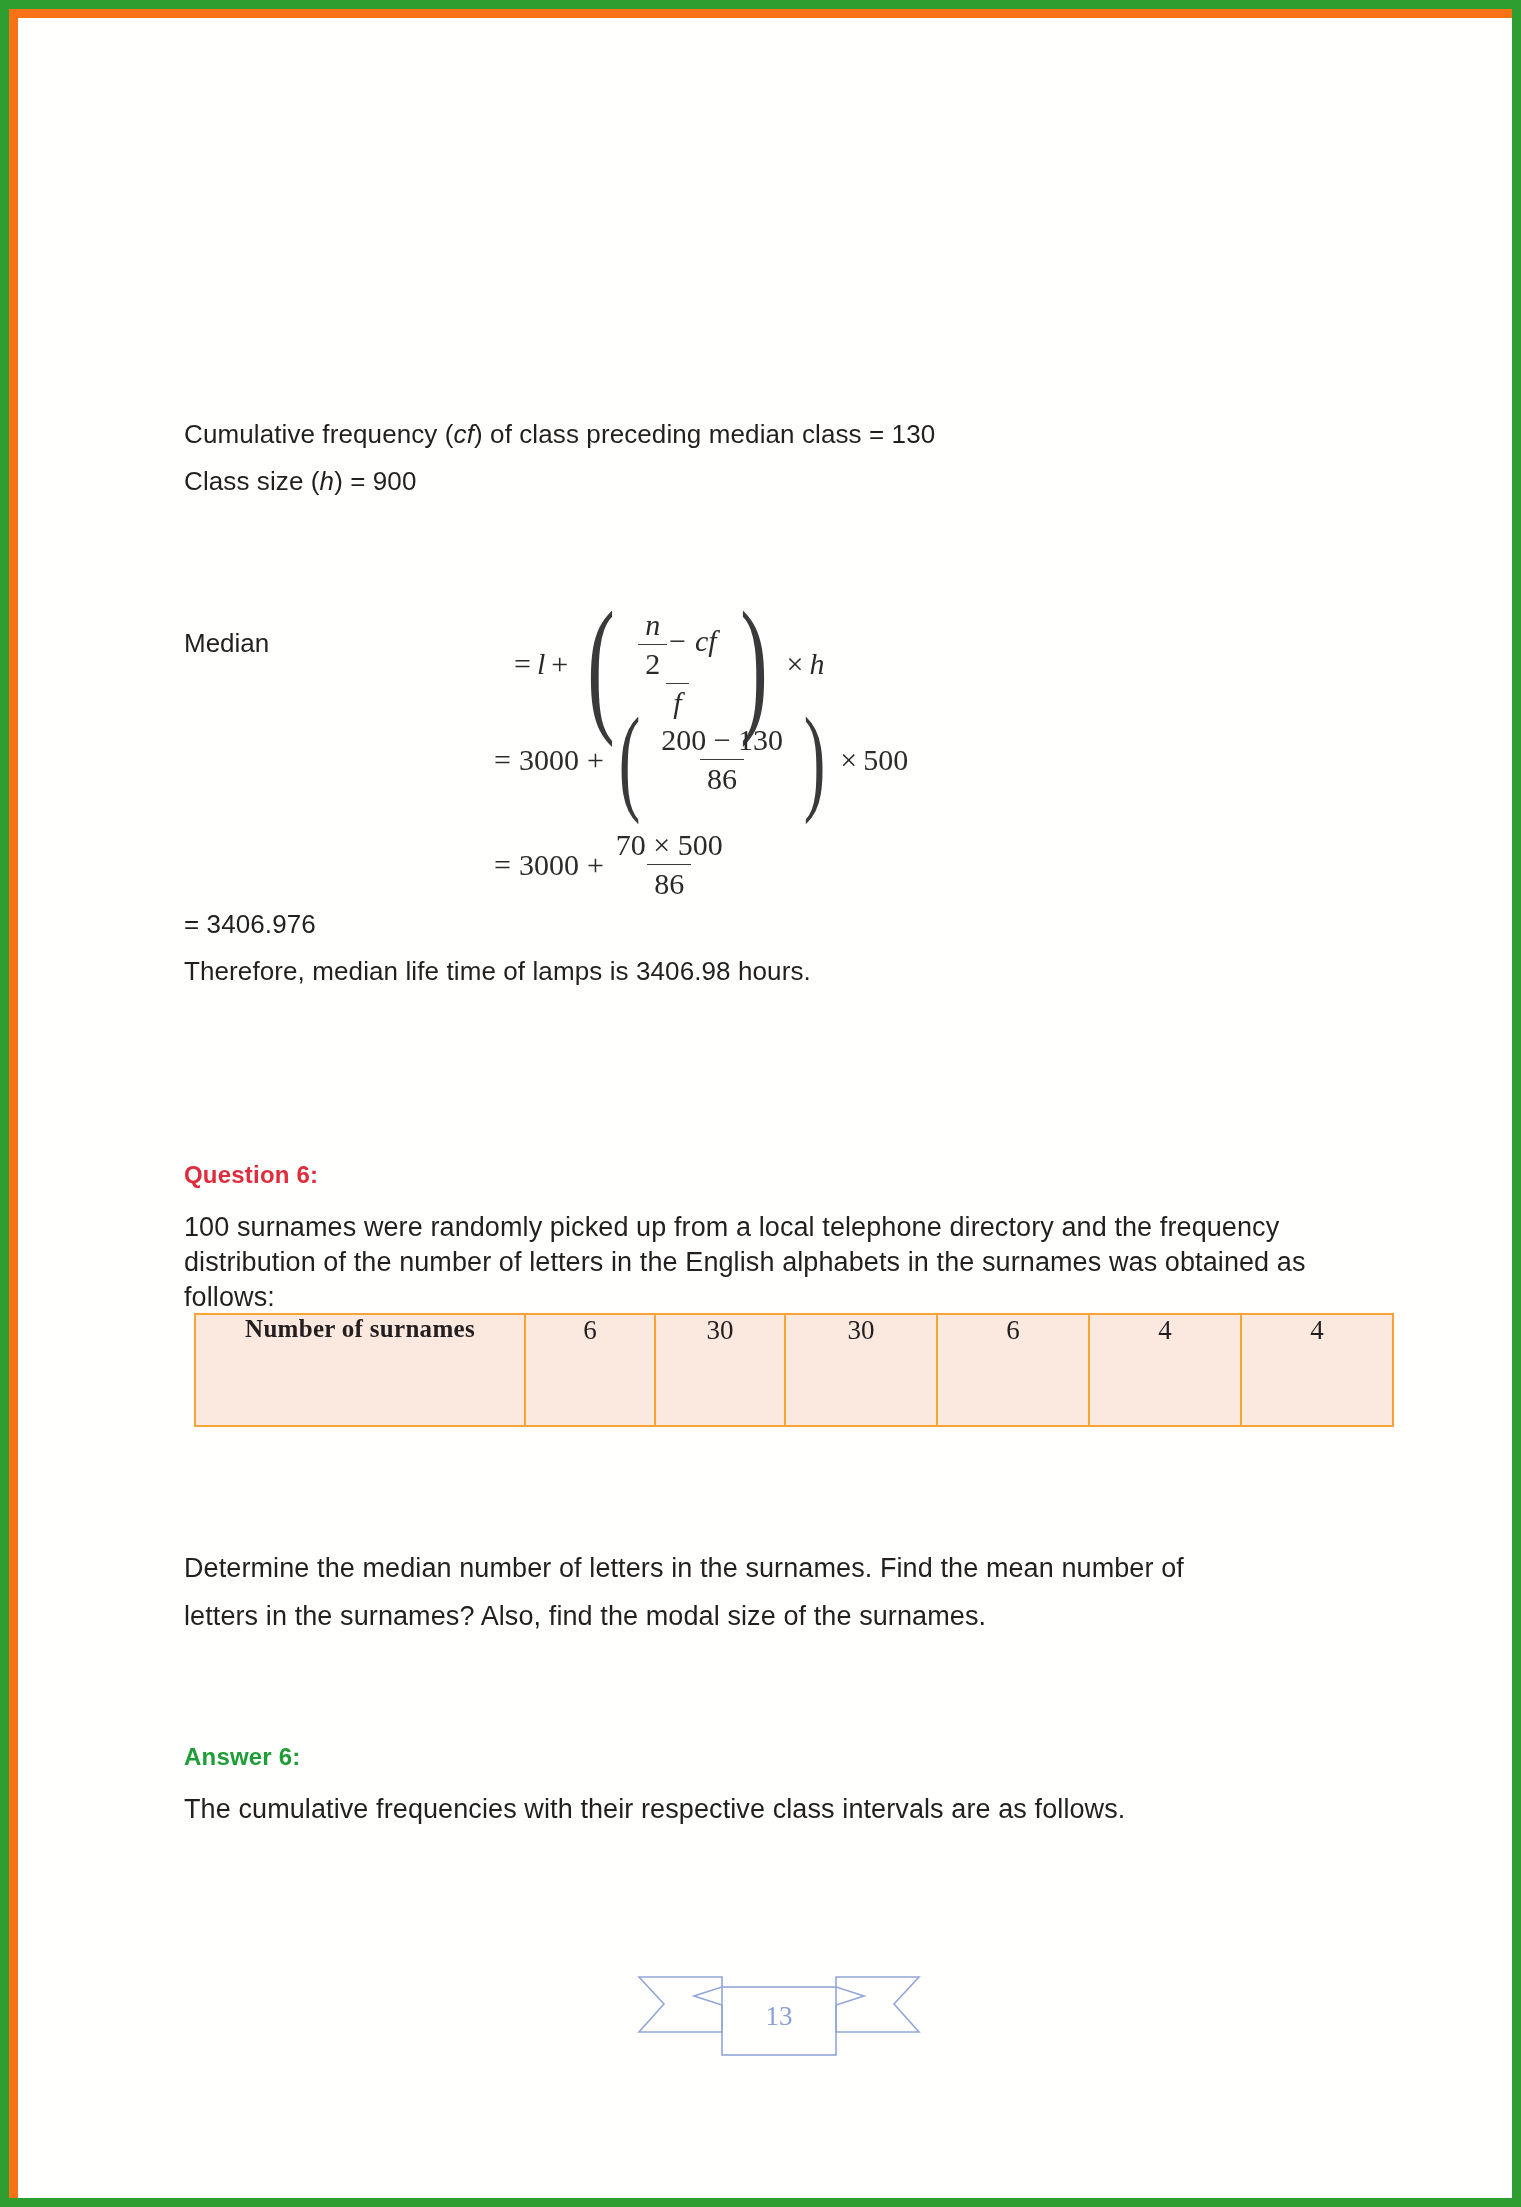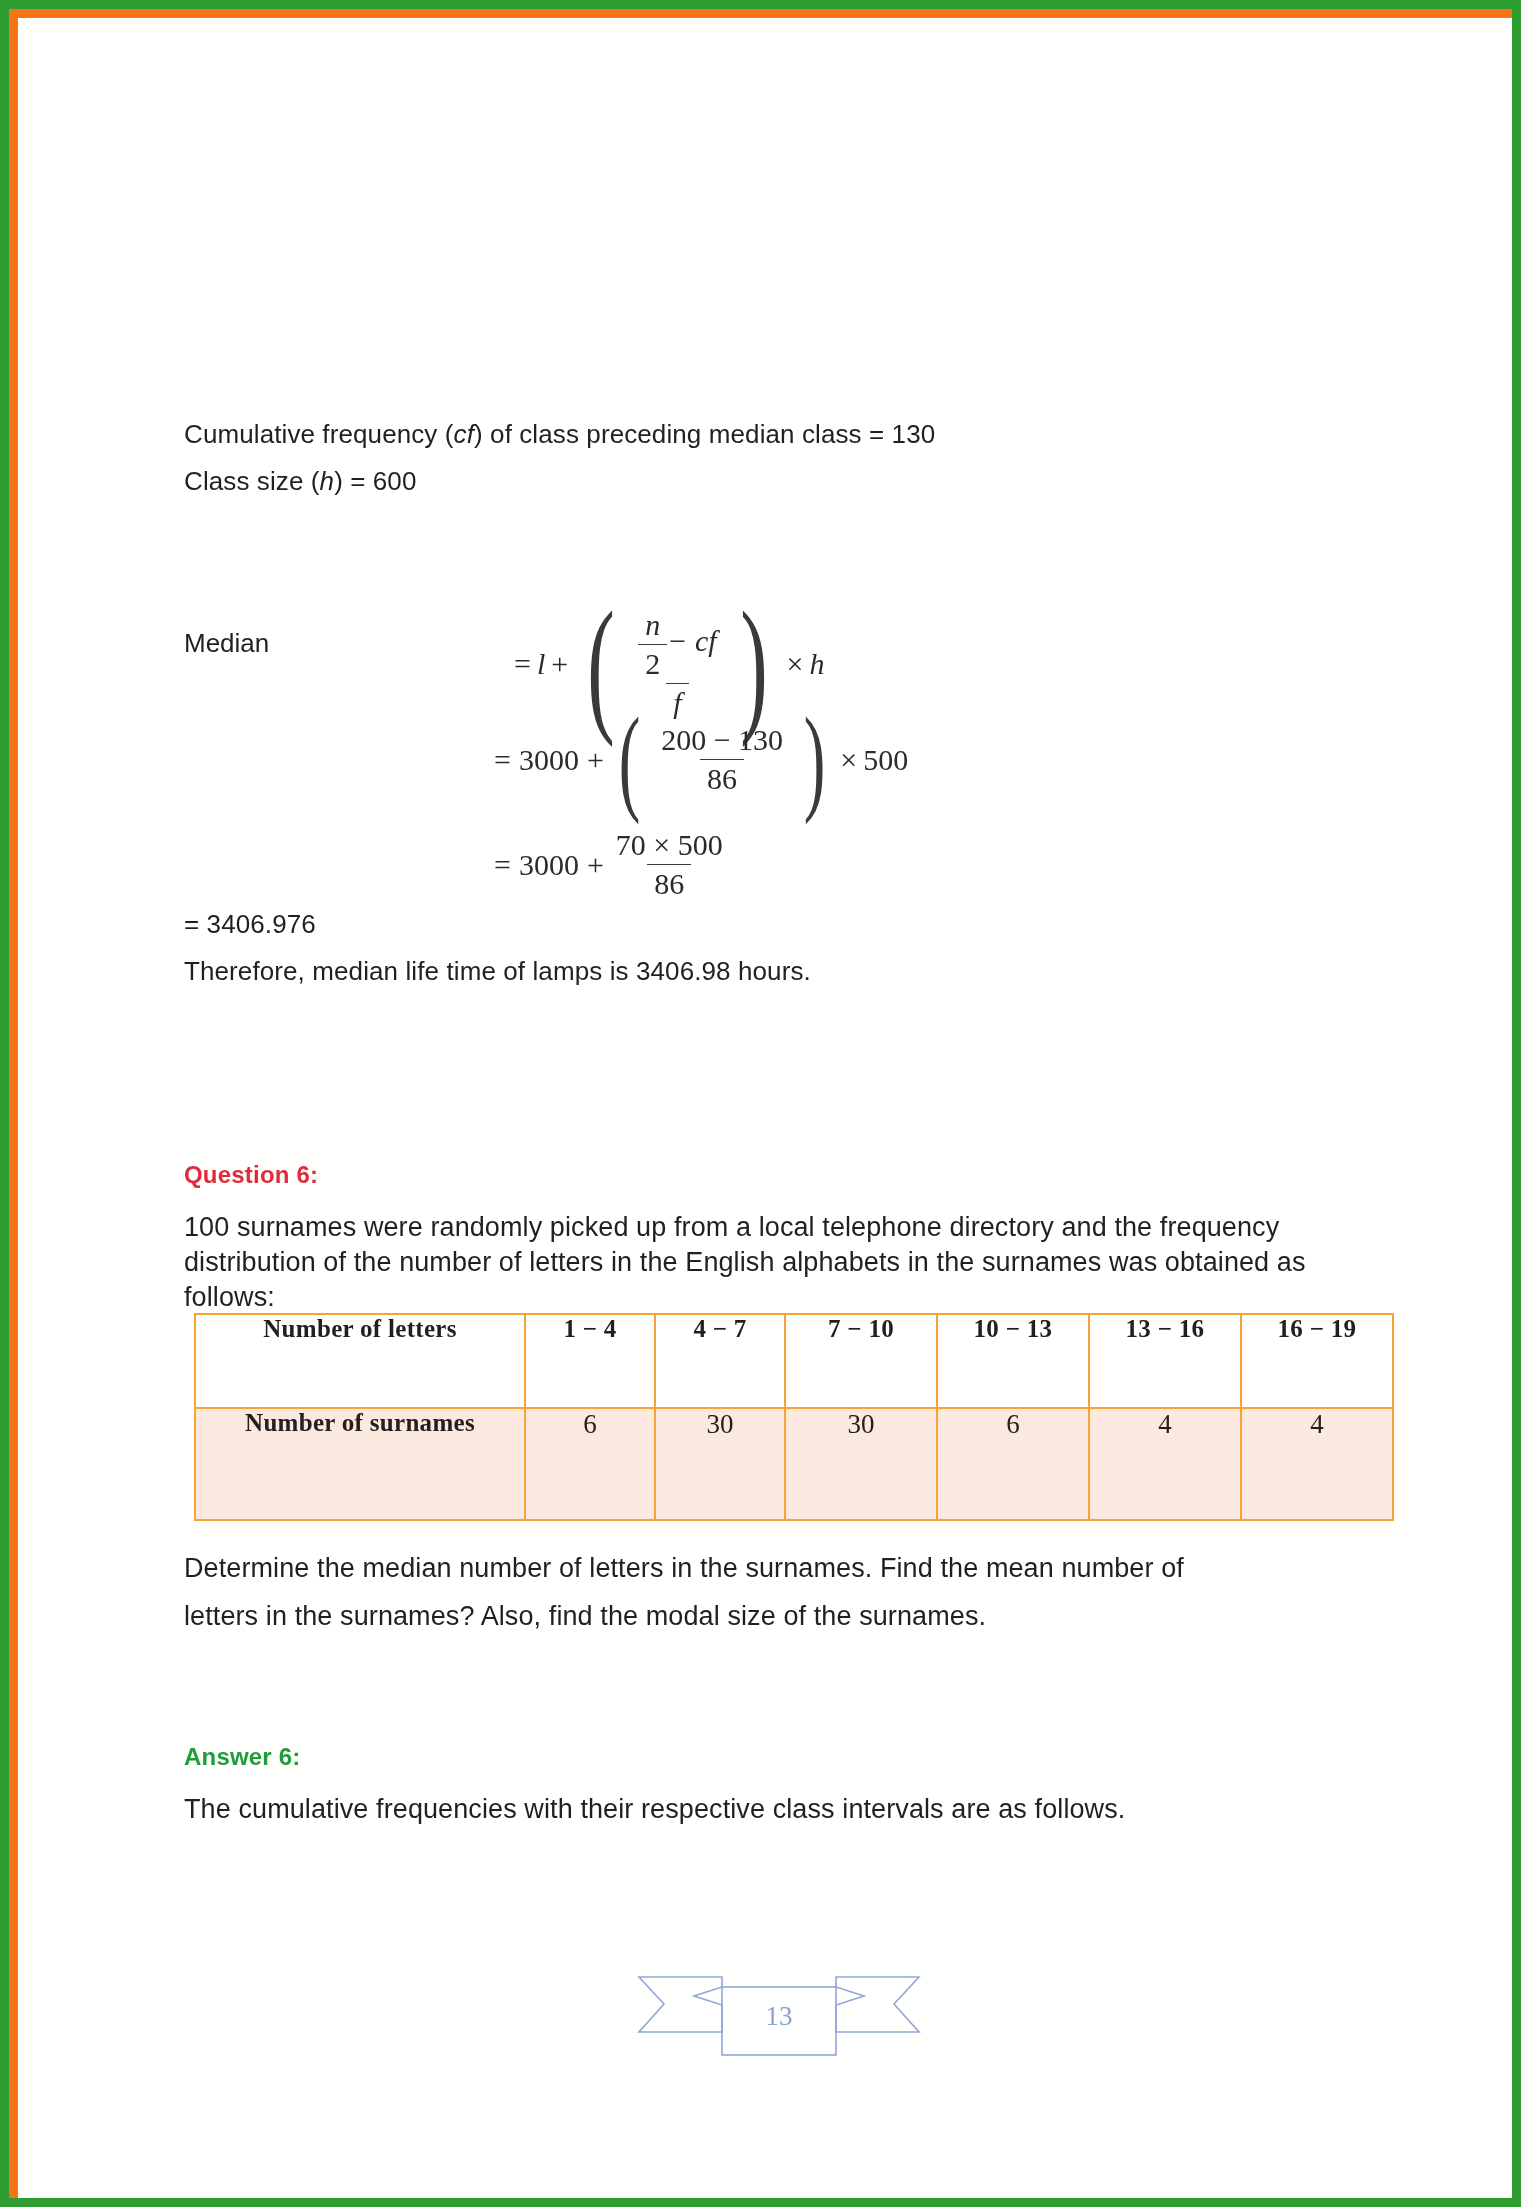--- a/index.html
+++ b/index.html
@@ -189,21 +189,21 @@
 </style>
 </head>
 <body>
 
 <div class="page">
   <div class="sheet">
     <div class="content">
 
       <div class="blk line" id="cf-line"><span>Cumulative frequency (</span><span class="ital">cf</span><span>) of class preceding median class = 130</span></div>
 
-      <div class="blk line" id="cs-line"><span>Class size (</span><span class="ital">h</span><span>) = 600</span></div>
+      <div class="blk line" id="cs-line"><span>Class size (</span><span class="ital">h</span><span>) = 900</span></div>
 
       <div class="blk" id="median-block">
 
         <div class="median-label">Median</div>
 
         <div class="mrow math" id="mrow1">
           <span>=</span>
           <span class="ital" style="margin-left:6px">l</span>
           <span style="margin-left:6px">+</span>
           <span class="paren tall" style="margin-left:8px">(</span>
@@ -257,29 +257,20 @@
         <colgroup>
           <col style="width:330px">
           <col style="width:130px">
           <col style="width:130px">
           <col style="width:152px">
           <col style="width:152px">
           <col style="width:152px">
           <col style="width:152px">
         </colgroup>
         <tbody>
-          <tr class="hdr">
-            <td class="cell-label">Number of letters</td>
-            <td class="cell-range">1 − 4</td>
-            <td class="cell-range">4 − 7</td>
-            <td class="cell-range">7 − 10</td>
-            <td class="cell-range">10 − 13</td>
-            <td class="cell-range">13 − 16</td>
-            <td class="cell-range">16 − 19</td>
-          </tr>
           <tr class="val">
             <td class="cell-label">Number of surnames</td>
             <td class="cell-num">6</td>
             <td class="cell-num">30</td>
             <td class="cell-num">30</td>
             <td class="cell-num">6</td>
             <td class="cell-num">4</td>
             <td class="cell-num">4</td>
           </tr>
         </tbody>

